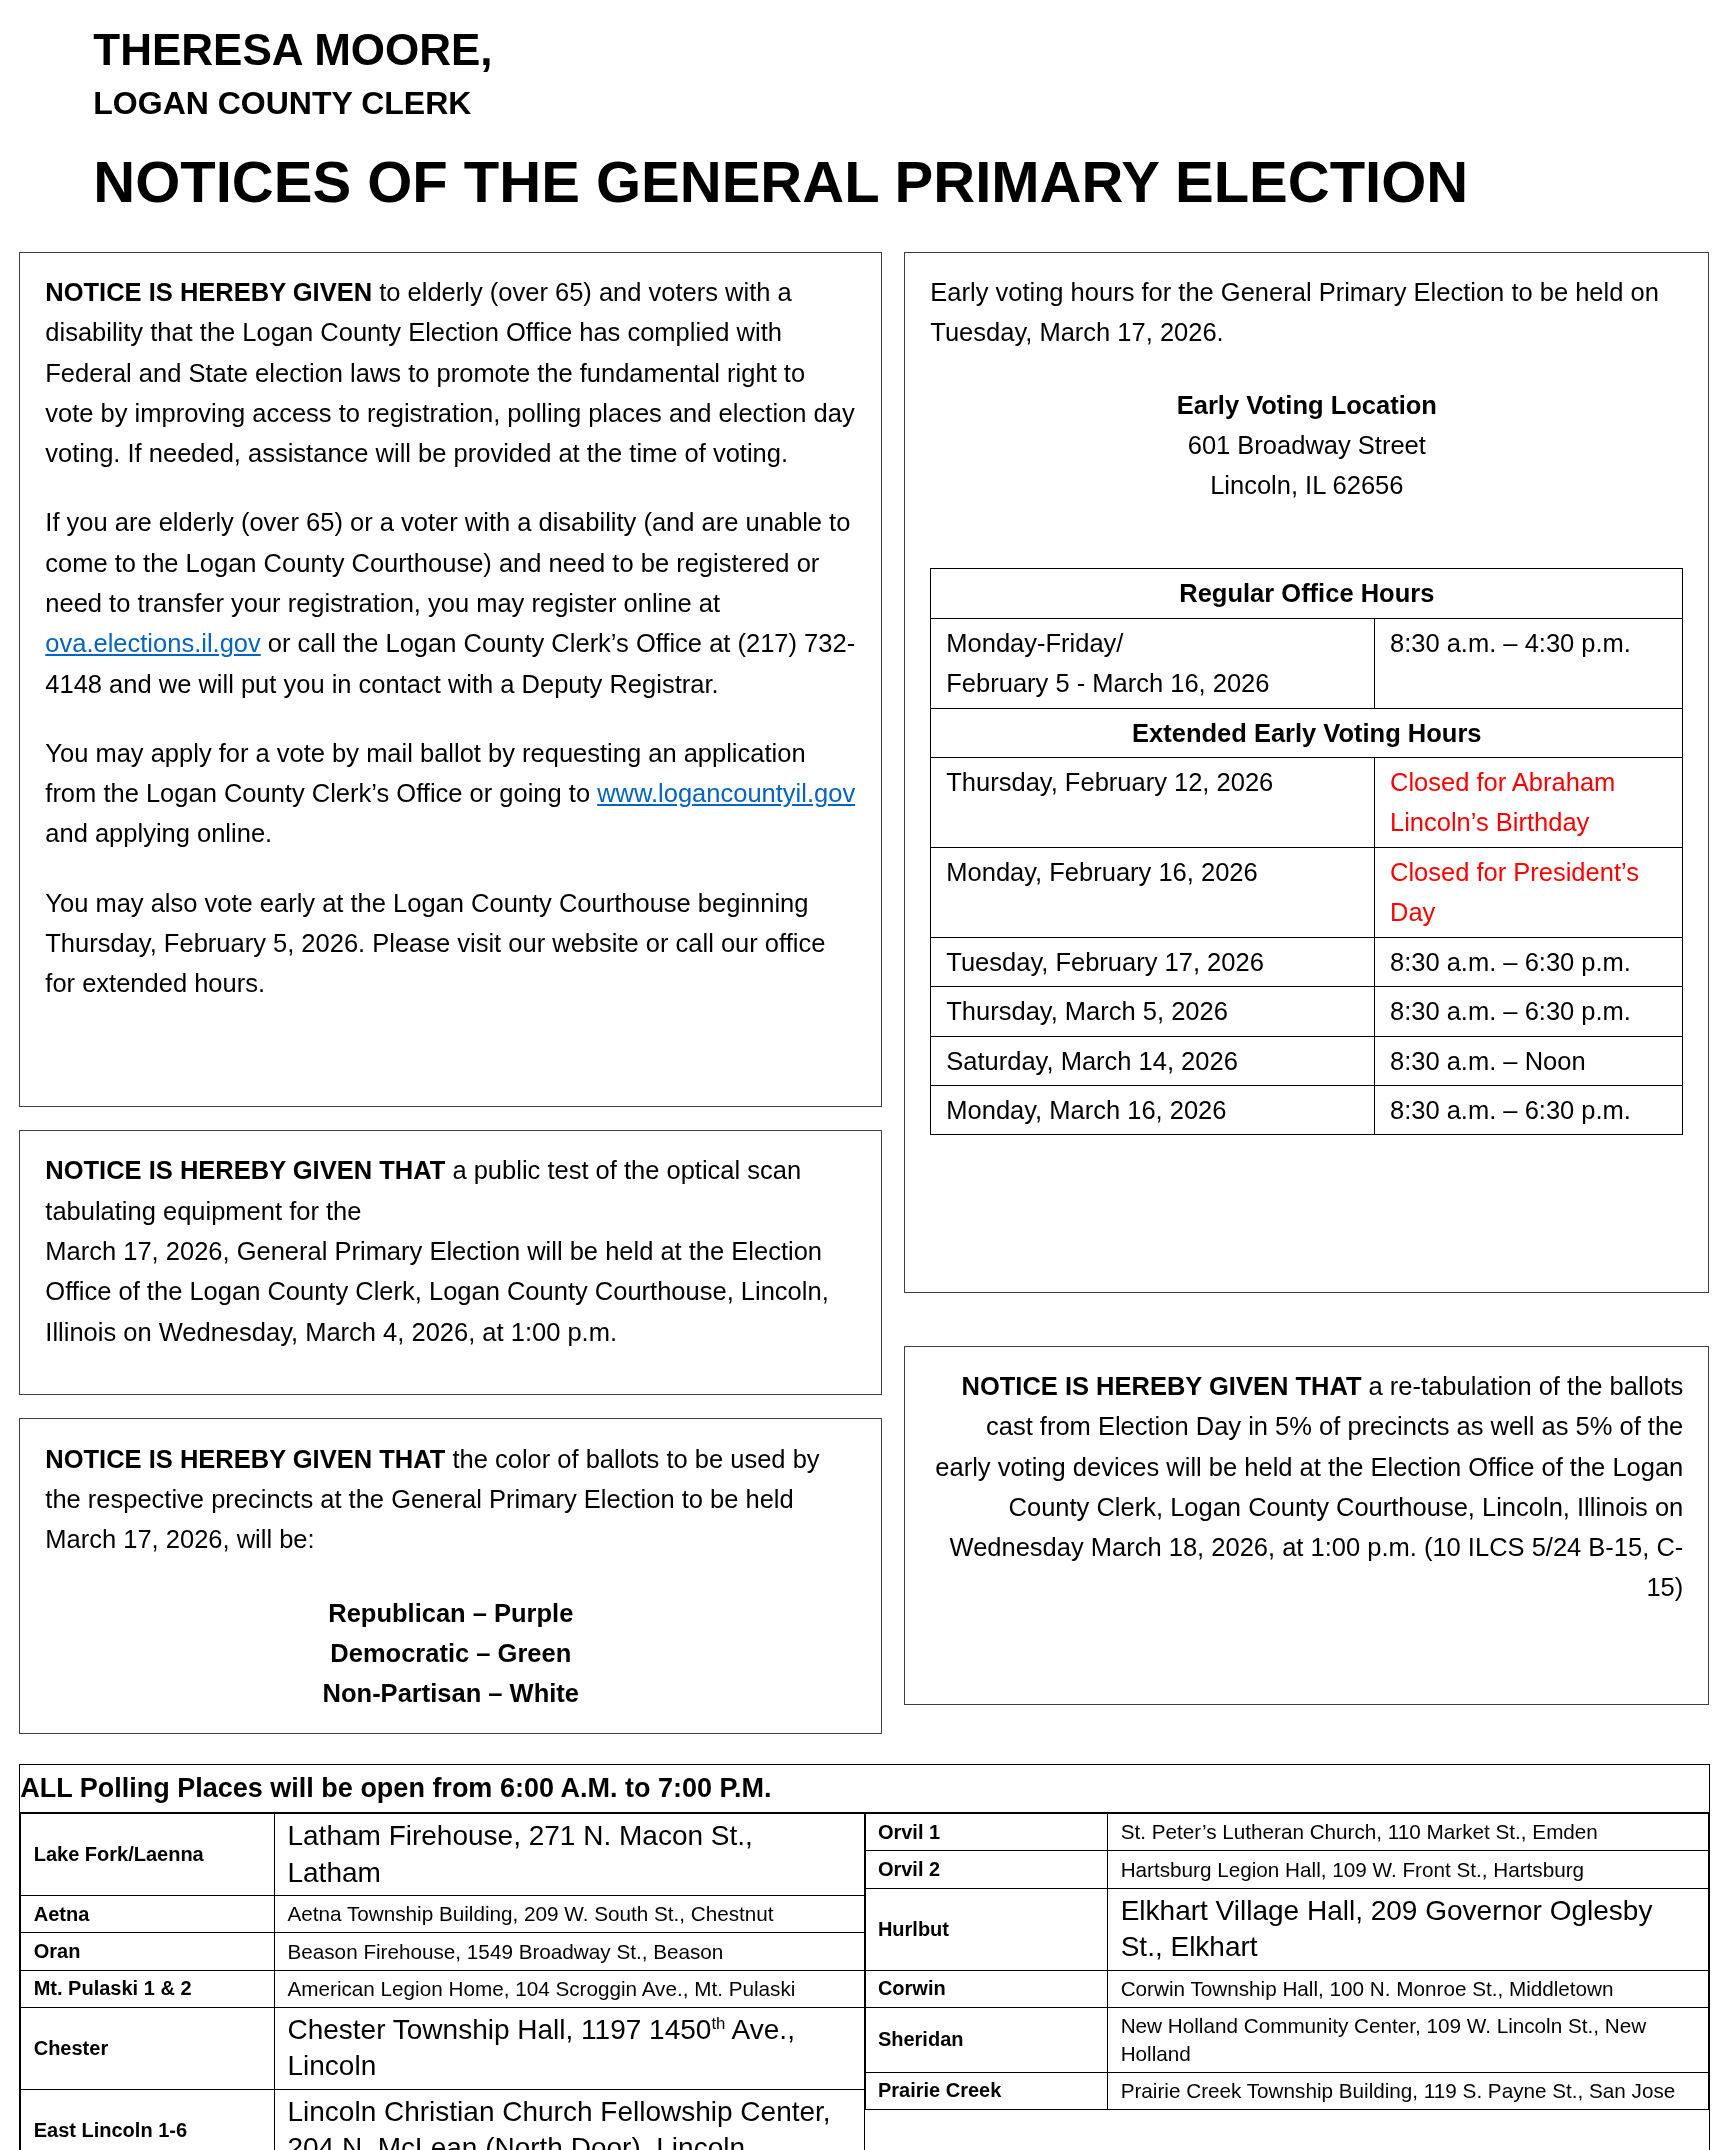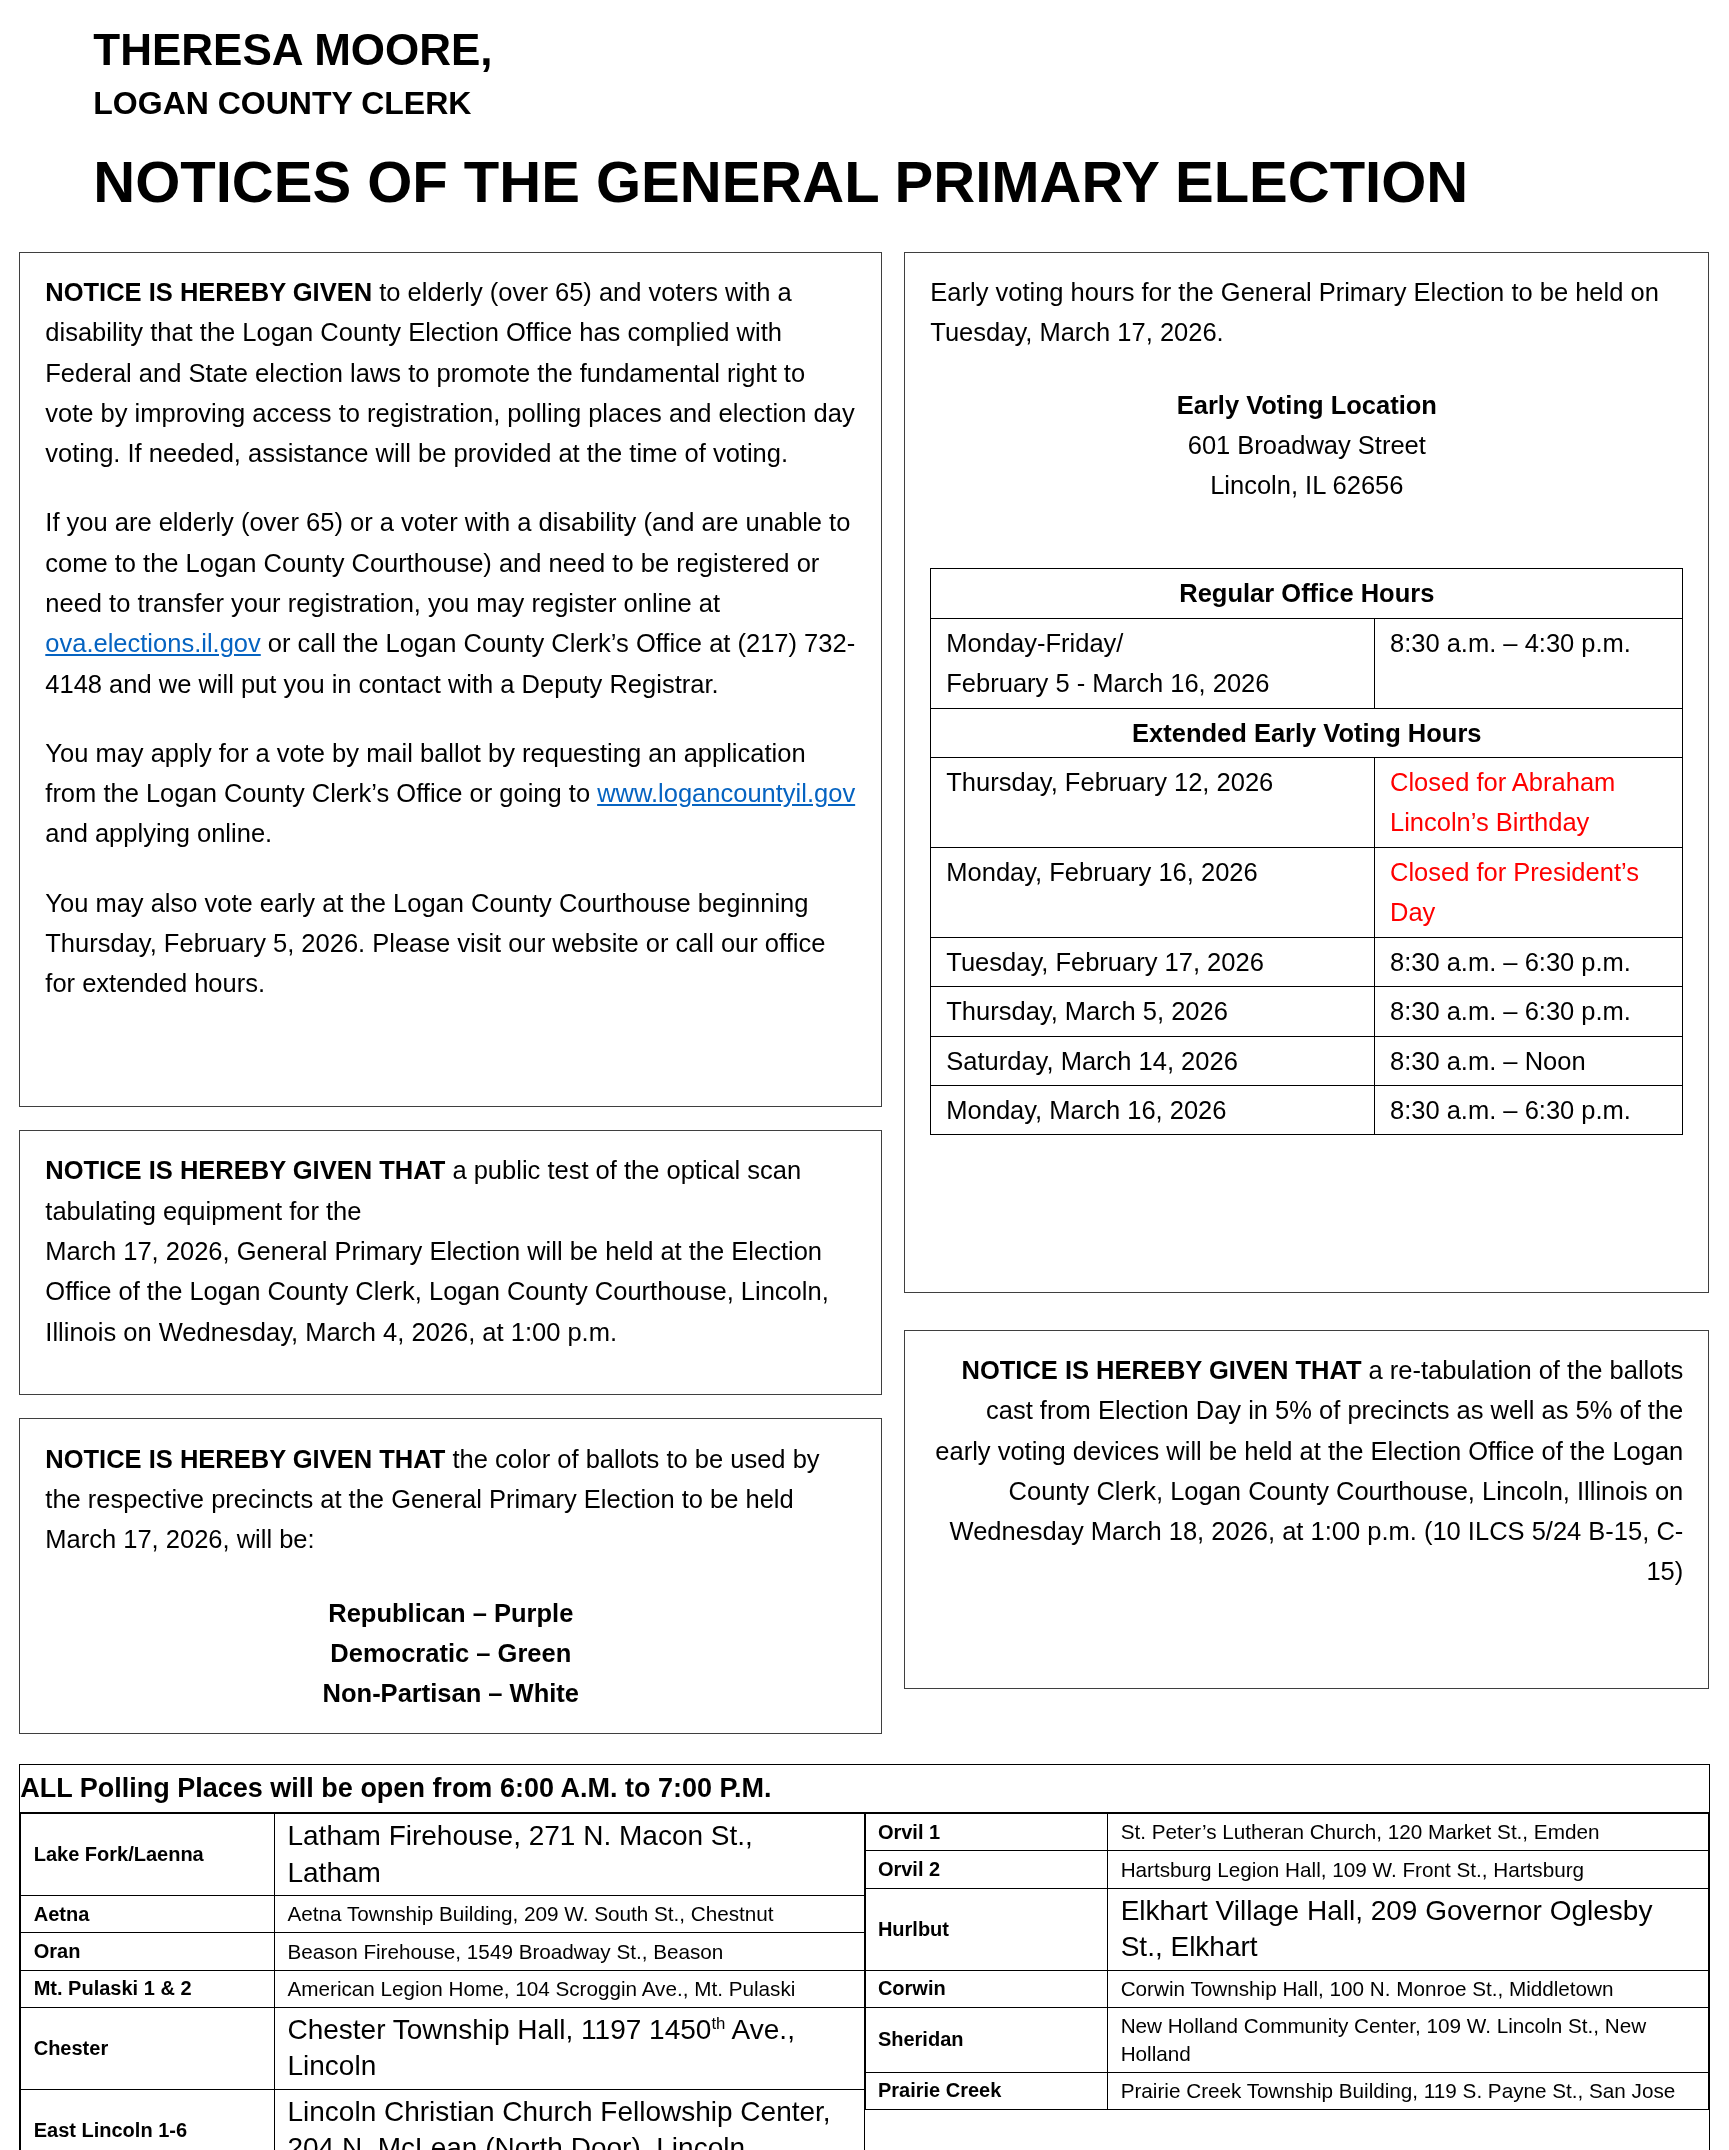--- a/index.html
+++ b/index.html
@@ -11,21 +11,21 @@
   .page { padding: 25px 19.3px 0 19.3px; box-sizing: border-box; }
 
   header { margin-left: 74px; }
   .hdr1 { font-size: 44px; font-weight: 700; }
   .hdr2 { font-size: 32px; font-weight: 700; margin-top: 9.7px; }
   .hdr3 { font-size: 58px; font-weight: 700; margin-top: 26px; }
 
   .columns { display: flex; gap: 22px; margin-top: 37px; align-items: flex-start; }
   .col { display: flex; flex-direction: column; }
   .col-left  { width: 863px; gap: 23.4px; }
-  .col-right { width: 805px; gap: 37px; }
+  .col-right { width: 805px; gap: 53px; }
 
   .box {
     border: 1.4px solid #3f3f3f; box-sizing: border-box;
     padding: 19.3px 25px; font-size: 25.5px; line-height: 1.58;
   }
   .box p { margin: 0 0 29px 0; }
   .box p:last-child { margin-bottom: 0; }
   .box-access  { min-height: 855px; }
   .box-test    { min-height: 265px; }
   .box-ballots { min-height: 273px; }
@@ -191,21 +191,21 @@
             <td class="loc"></td>
           </tr>
 
         </tbody>
       </table>
 
       <table class="poll-table pt-right">
         <tbody>
           <tr>
             <td class="precinct">Orvil 1</td>
-            <td class="loc">St. Peter’s Lutheran Church, 120 Market St., Emden</td>
+            <td class="loc">St. Peter’s Lutheran Church, 110 Market St., Emden</td>
           </tr>
           <tr>
             <td class="precinct">Orvil 2</td>
             <td class="loc">Hartsburg Legion Hall, 109 W. Front St., Hartsburg</td>
           </tr>
           <tr>
             <td class="precinct">Hurlbut</td>
             <td class="loc lg">Elkhart Village Hall, 209 Governor Oglesby St., Elkhart</td>
           </tr>
           <tr>

